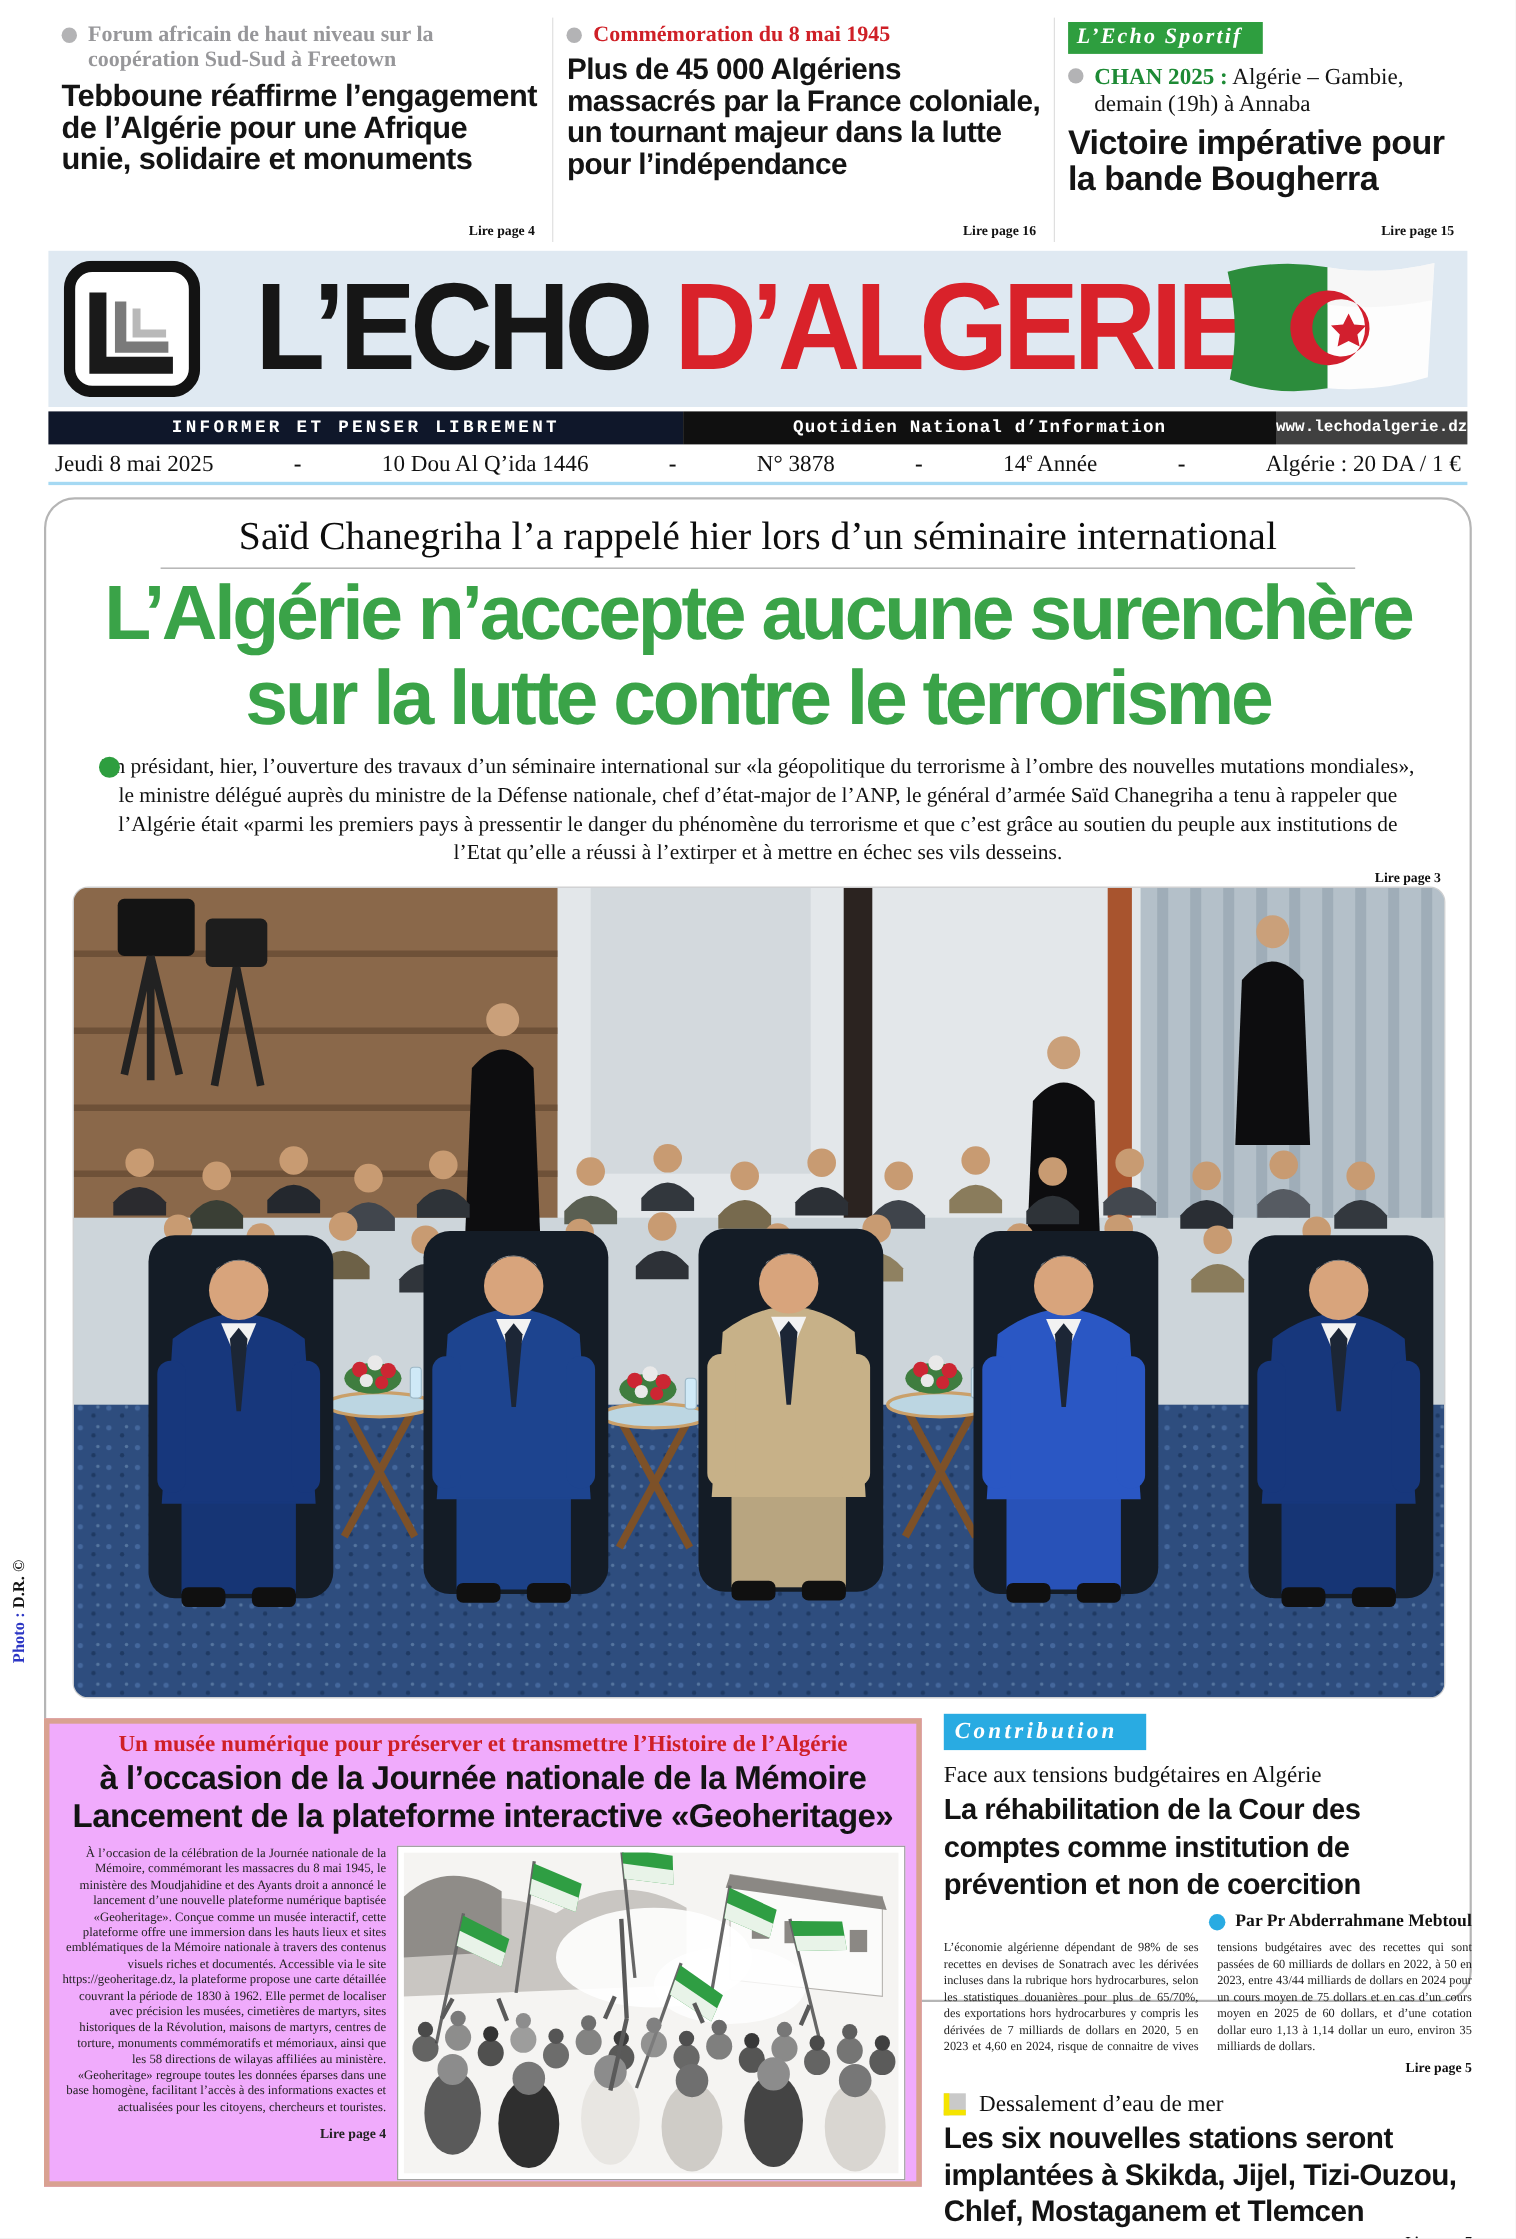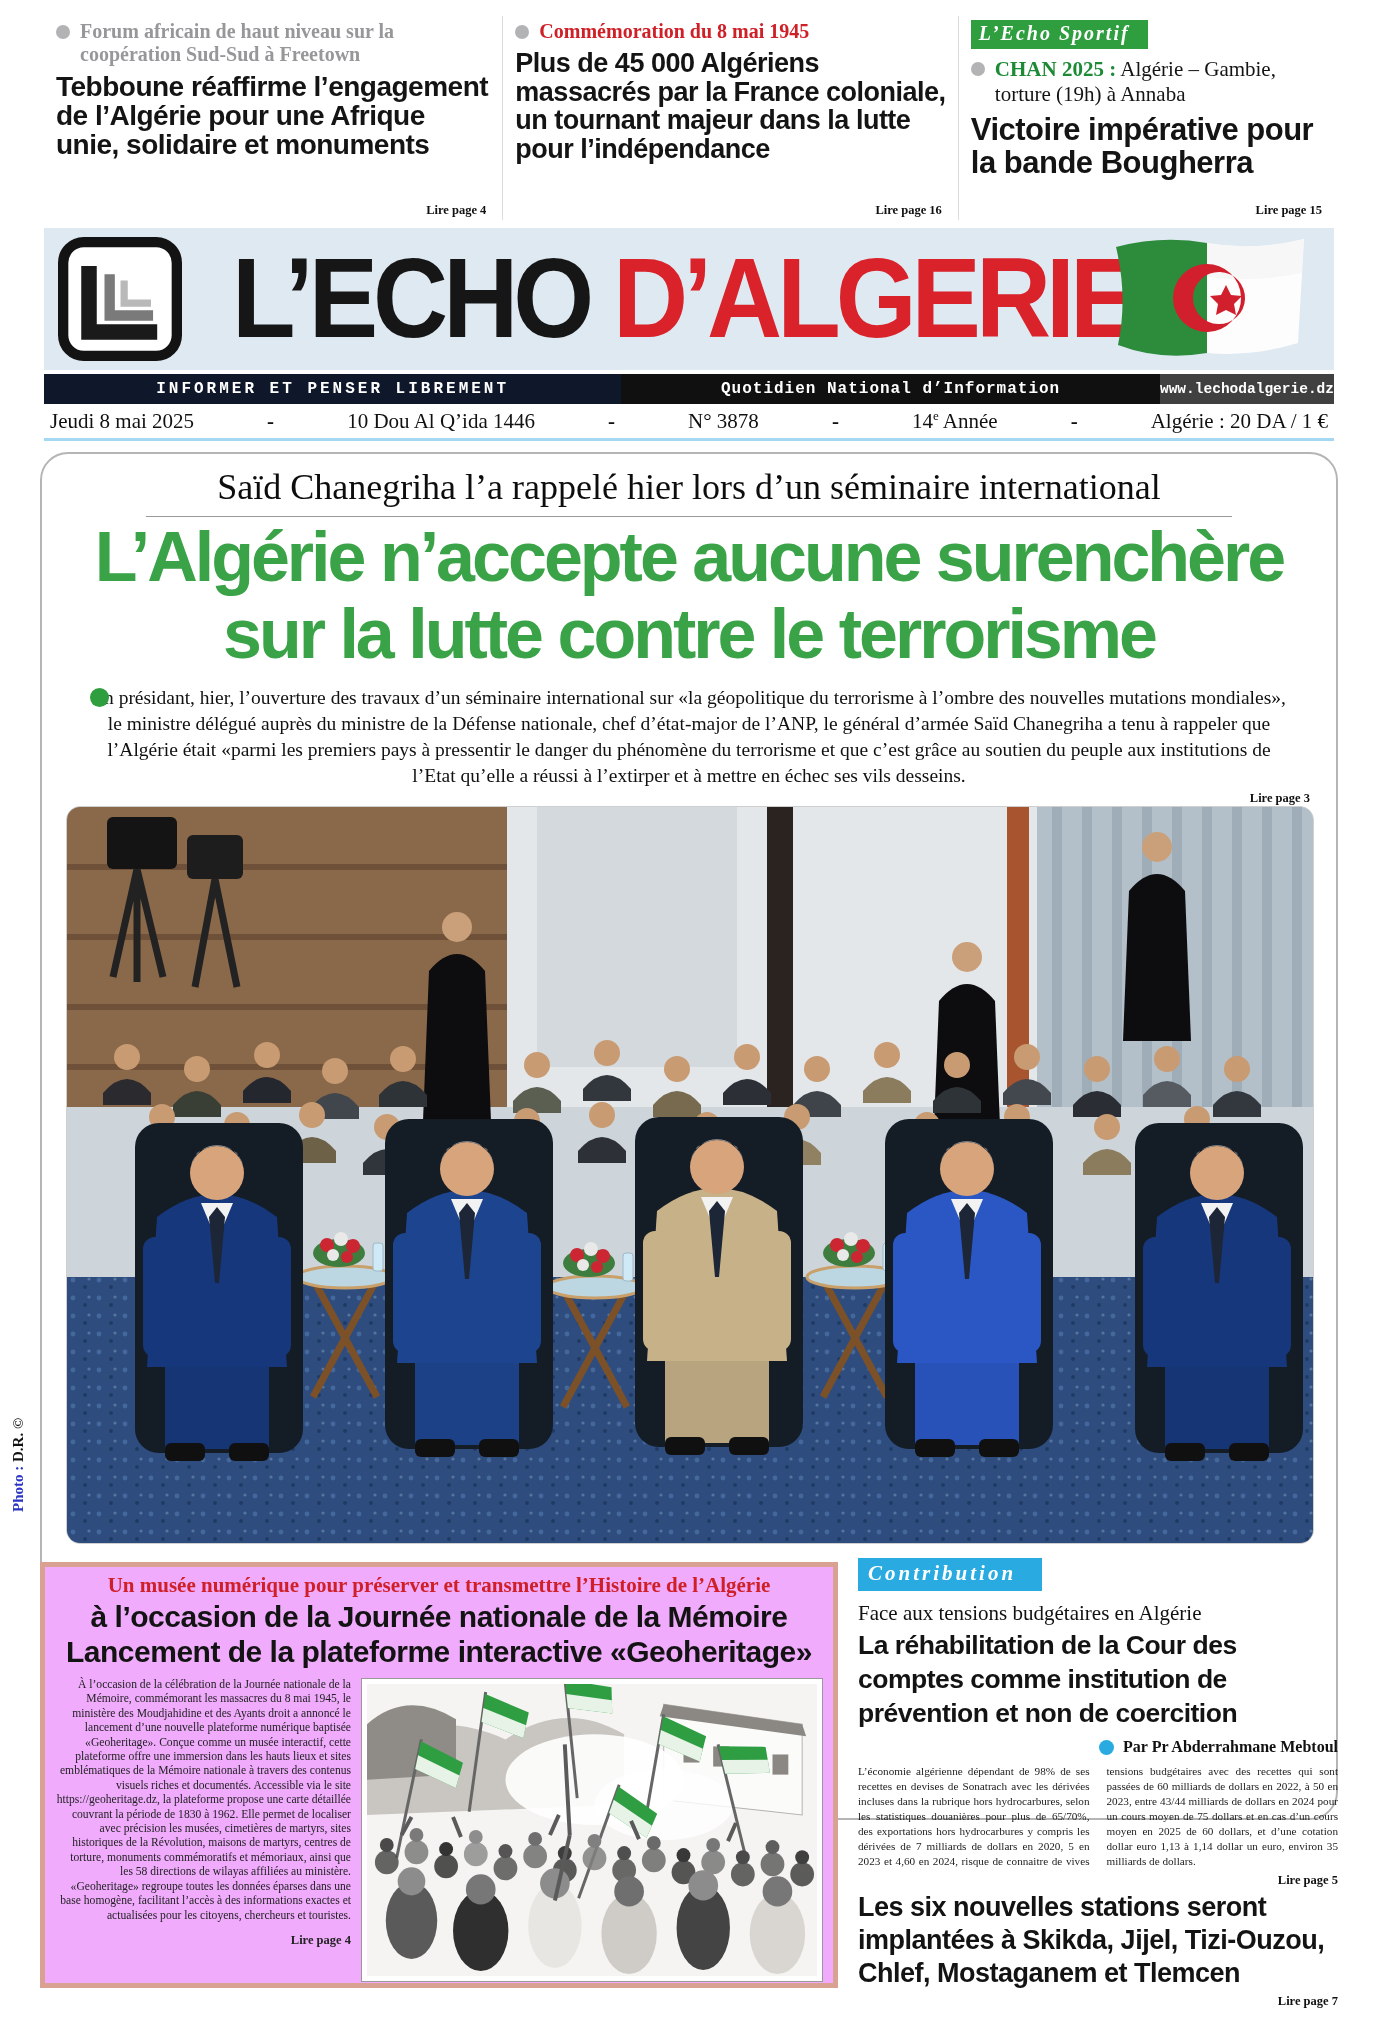--- a/index.html
+++ b/index.html
@@ -99,21 +99,21 @@
         <span class="dot"></span>
         <span class="tk red">Commémoration du 8 mai 1945</span>
       </div>
       <div class="thead cond" style="font-size:27px;line-height:28.5px;">Plus de 45 000 Algériens massacrés par la France coloniale, un tournant majeur dans la lutte pour l’indépendance</div>
       <div class="read">Lire page 16</div>
     </div>
     <div class="tcol tcol3">
       <span class="sporttag">L’Echo Sportif</span>
       <div class="kickrow">
         <span class="dot"></span>
-        <span class="tk" style="font-size:21px;line-height:25px;color:#141414;"><span class="chan">CHAN 2025 :</span><span style="font-weight:400;"> Algérie – Gambie, torture (19h) à Annaba</span></span>
+        <span class="tk" style="font-size:21px;line-height:25px;color:#141414;"><span class="chan">CHAN 2025 :</span><span style="font-weight:400;"> Algérie – Gambie, demain (19h) à Annaba</span></span>
       </div>
       <div class="thead cond big">Victoire impérative pour la bande Bougherra</div>
       <div class="read">Lire page 15</div>
     </div>
   </div>
 
   <div class="masthead">
     <svg class="logo" width="124" height="124" viewBox="0 0 120 120">
       <rect x="5" y="5" width="110" height="110" rx="20" fill="#fff" stroke="#131313" stroke-width="10"></rect>
       <path d="M30 28 V92 H96" fill="none" stroke="#1a1a1a" stroke-width="15"></path>
@@ -355,17 +355,21 @@
     <span class="ctag">Contribution</span>
     <div class="c-kicker">Face aux tensions budgétaires en Algérie</div>
     <div class="c-head cond">La réhabilitation de la Cour des comptes comme institution de prévention et non de coercition</div>
     <div class="byline">
       <span class="bdot"></span>
       <span>Par Pr Abderrahmane Mebtoul</span>
     </div>
     <div class="c-body">L’économie algérienne dépendant de 98% de ses recettes en devises de Sonatrach avec les dérivées incluses dans la rubrique hors hydrocarbures, selon les statistiques douanières pour plus de 65/70%, des exportations hors hydrocarbures y compris les dérivées de 7 milliards de dollars en 2020, 5 en 2023 et 4,60 en 2024, risque de connaitre de vives tensions budgétaires avec des recettes qui sont passées de 60 milliards de dollars en 2022, à 50 en 2023, entre 43/44 milliards de dollars en 2024 pour un cours moyen de 75 dollars et en cas d’un cours moyen en 2025 de 60 dollars, et d’une cotation dollar euro 1,13 à 1,14 dollar un euro, environ 35 milliards de dollars.</div>
     <div class="c-read">Lire page 5</div>
 
+    <div class="desal-kicker">
+      <span class="sq"></span>
+      <span>Dessalement d’eau de mer</span>
+    </div>
     <div class="d-head cond">Les six nouvelles stations seront implantées à Skikda, Jijel, Tizi-Ouzou, Chlef, Mostaganem et Tlemcen</div>
     <div class="c-read">Lire page 7</div>
   </div>
 
 </div>
 
 </body></html>

